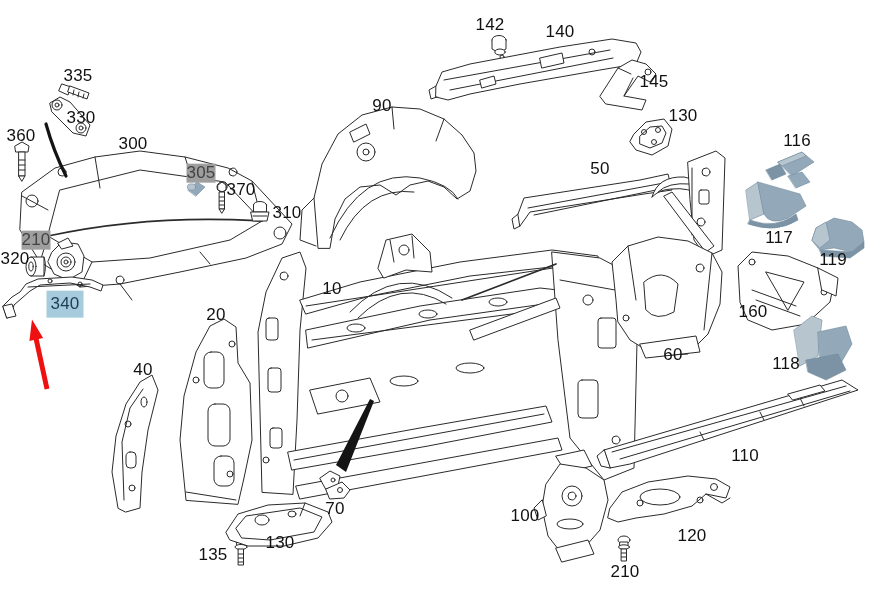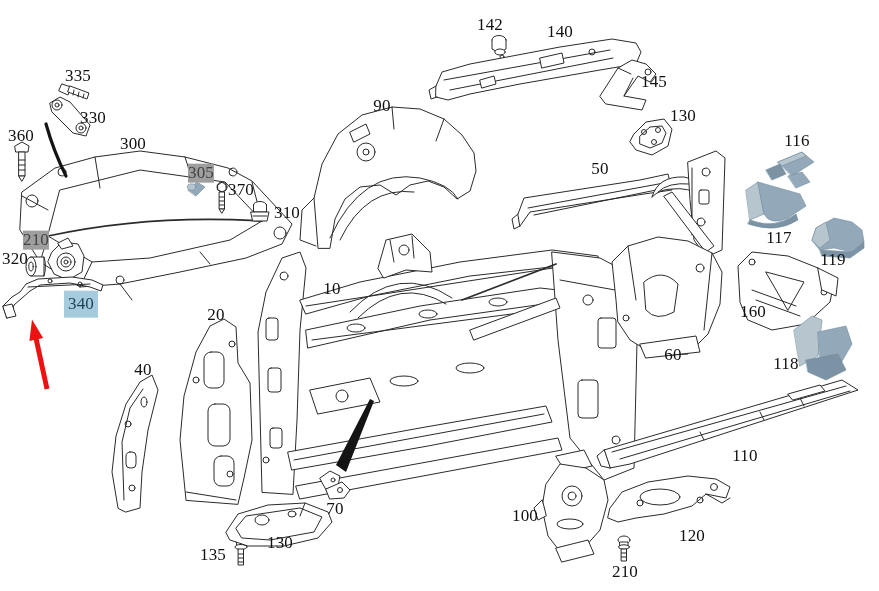--- a/index.html
+++ b/index.html
@@ -31,24 +31,24 @@
   .art .s2{stroke-width:1.7;}
   .art .blue-l{fill:var(--part-blue-light);stroke:var(--part-blue-stroke);stroke-width:.6;}
   .art .blue-m{fill:var(--part-blue-mid);stroke:var(--part-blue-stroke);stroke-width:.6;}
   .art .blue-d{fill:var(--part-blue-dark);stroke:var(--part-blue-stroke);stroke-width:.6;}
   .art .solid{fill:var(--pointer-black);stroke:none;}
   .art .redfill{fill:var(--red-arrow);stroke:none;}
   .art .ptr{stroke:var(--pointer-black);stroke-width:3.2;fill:none;}
   .label{
     position:absolute;transform:translate(-50%,-50%);
     font-size:17px;line-height:1.1;color:var(--label-text);
-    white-space:nowrap;z-index:5;letter-spacing:.2px;font-family:Liberation Serif, serif;
+    white-space:nowrap;z-index:5;letter-spacing:.2px;
   }
   .label.hl-gray{background:var(--highlight-gray-bg);color:var(--highlight-gray-text);padding:0 0;}
-  .label.hl-blue{background:var(--highlight-blue-bg);color:var(--highlight-blue-text);padding:4px 4px;margin-left:16px;}
+  .label.hl-blue{background:var(--highlight-blue-bg);color:var(--highlight-blue-text);padding:4px 4px;}
 </style>
 </head>
 <body>
 
 <div class="stage">
 
   <svg class="art" viewBox="0 0 879 591" aria-hidden="true">
 
     <g>
       <path class="f" d="M262,492 L258,332 L266,292 L282,258 L300,252 L306,268 L300,330 L297,420 L293,494 Z"></path>
@@ -357,21 +357,21 @@
     </g>
     <g>
       <polygon class="f" points="320,478 330,471 340,476 338,486 326,489"></polygon>
       <polygon class="f" points="326,489 342,482 350,490 344,498 330,499"></polygon>
       <circle cx="333" cy="480" r="2"></circle>
         <circle cx="340" cy="490" r="2.5"></circle>
     </g>
   </svg>
 
   <div class="label" style="left:78px;top:76px">335</div>
-  <div class="label" style="left:93px;top:118px">330</div>
+  <div class="label" style="left:81px;top:118px">330</div>
   <div class="label" style="left:21px;top:136px">360</div>
   <div class="label" style="left:133px;top:144px">300</div>
   <div class="label hl-gray" style="left:201px;top:173px">305</div>
   <div class="label" style="left:241px;top:190px">370</div>
   <div class="label" style="left:287px;top:213px">310</div>
   <div class="label hl-gray" style="left:36px;top:240px">210</div>
   <div class="label" style="left:15px;top:259px">320</div>
   <div class="label hl-blue" style="left:65px;top:304px">340</div>
   <div class="label" style="left:143px;top:370px">40</div>
   <div class="label" style="left:216px;top:315px">20</div>

